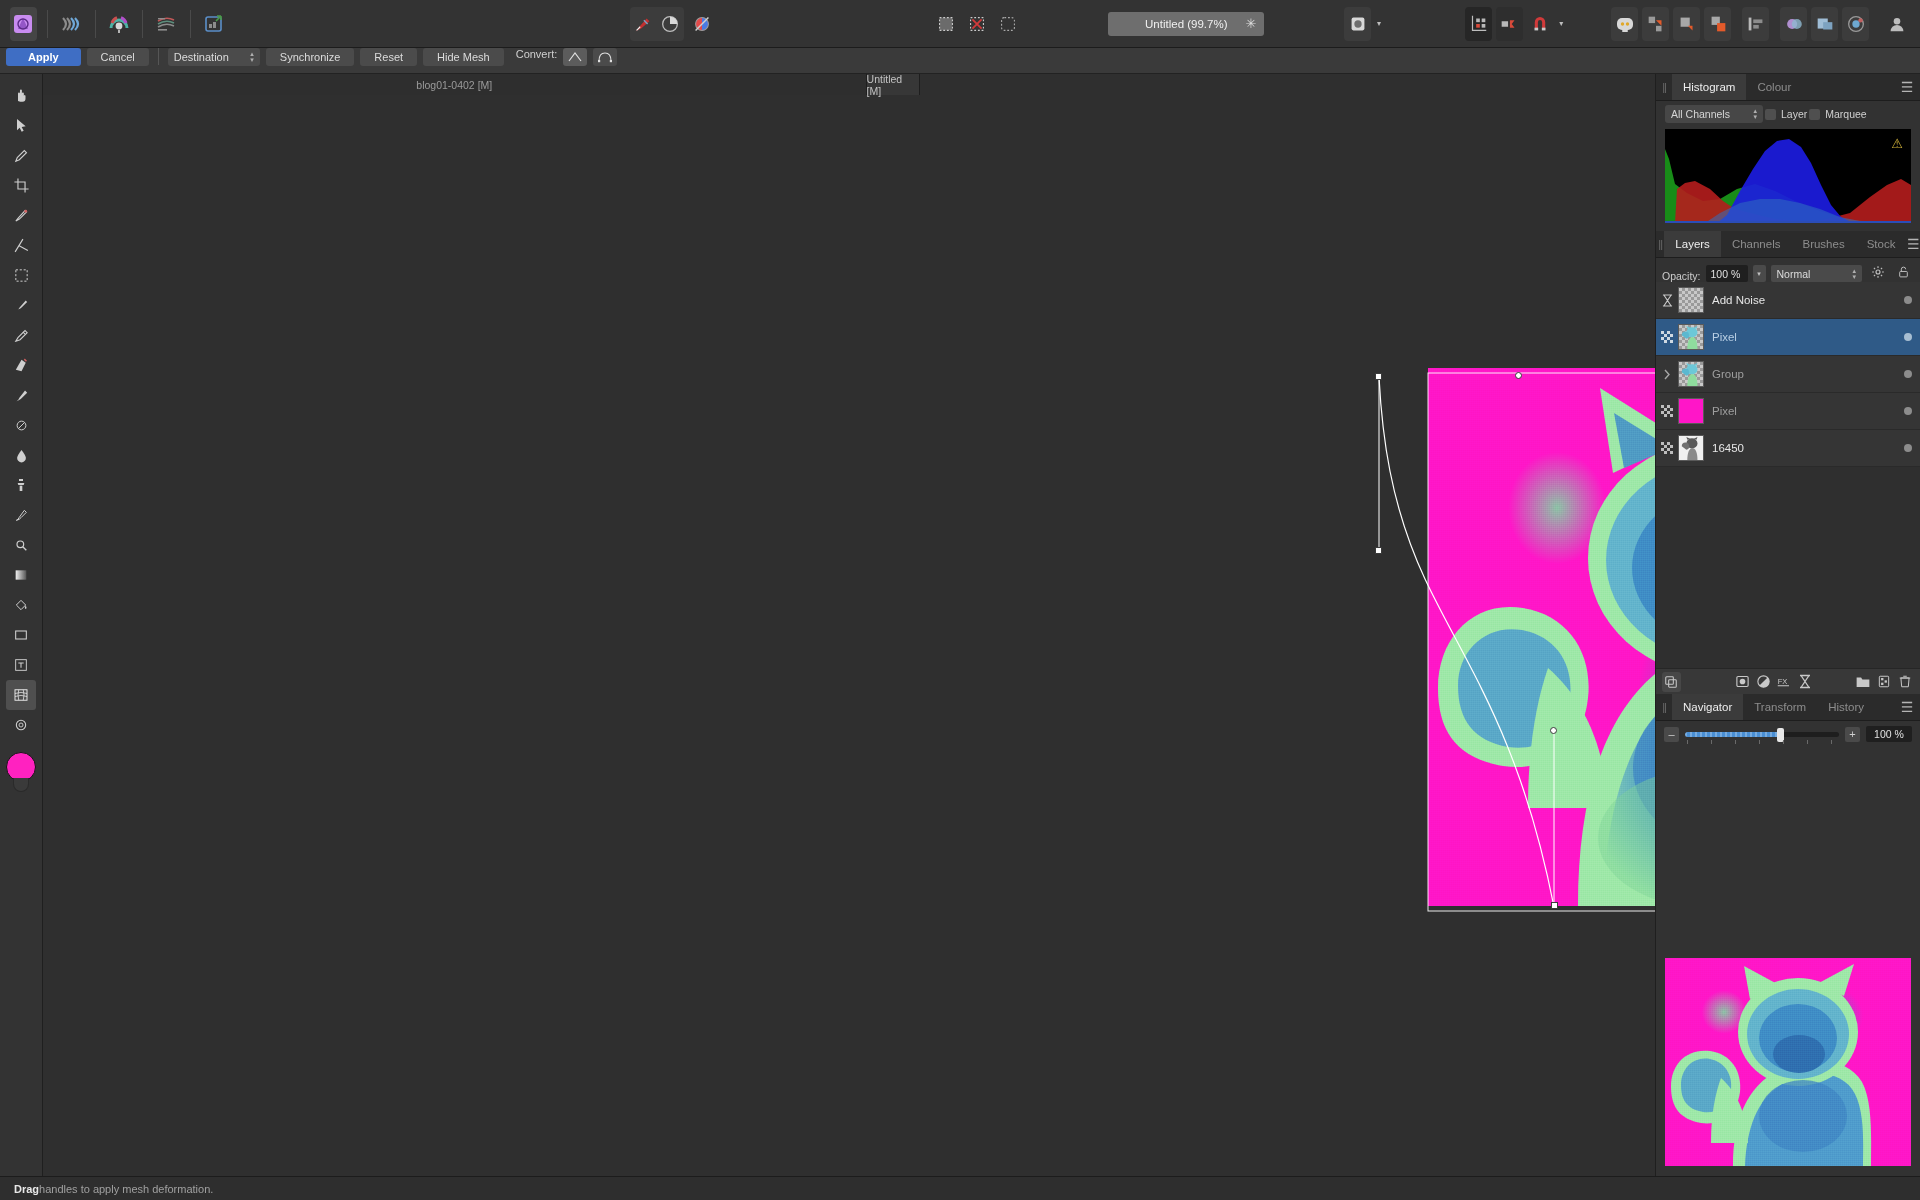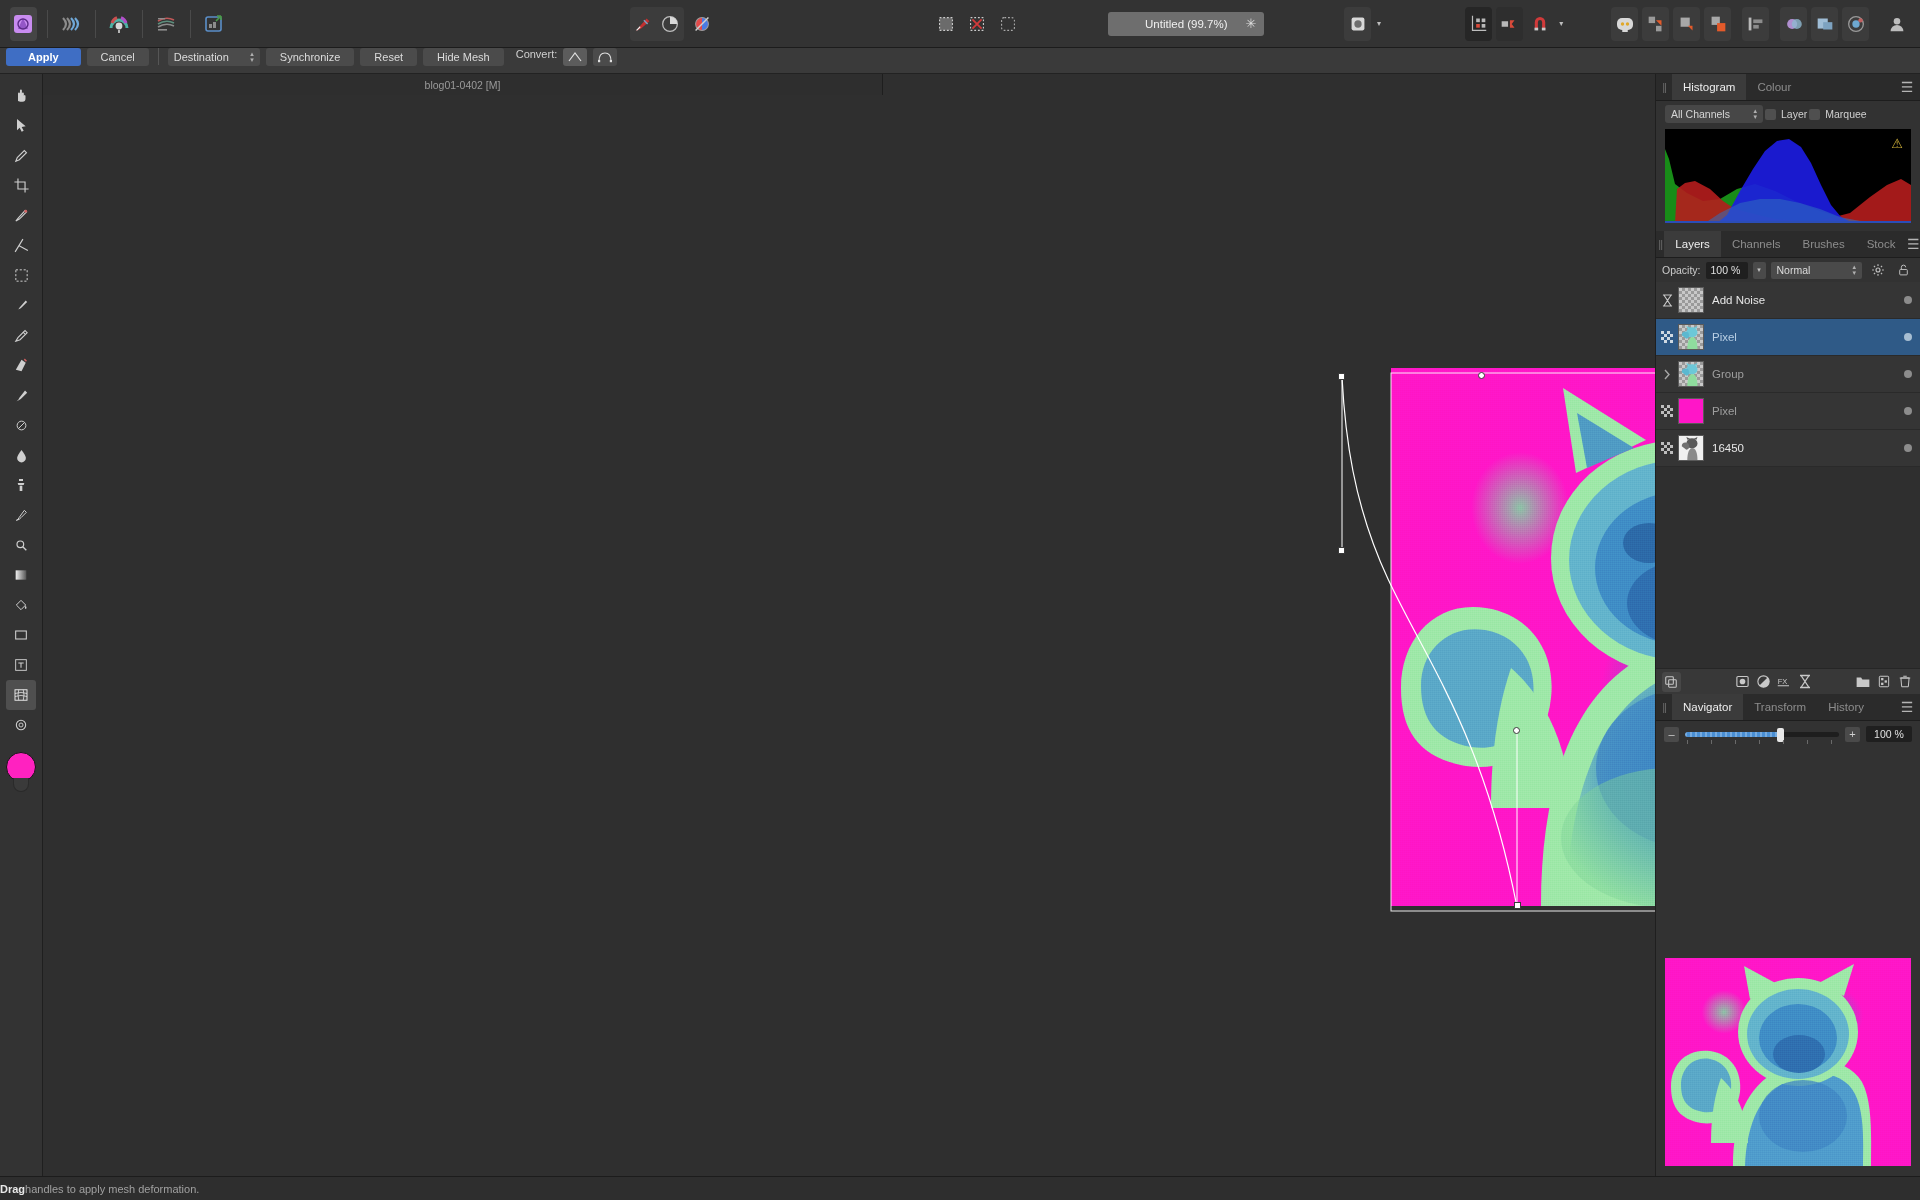--- a/index.html
+++ b/index.html
@@ -131,21 +131,21 @@
 
   .handle {
     position: absolute; width: 7px; height: 7px;
     background: #ffffff; border: 1px solid #3a3a3a;
   }
   .handle.round { border-radius: 50%; background:#ffffff; }
 
   
   .status {
     height: 24px; background: #2e2e2e; border-top: 1px solid #1c1c1c;
-    display: flex; align-items: center; 
+    display: flex; align-items: center; padding-left: 14px;
     font-size: 11px; color: #a0a0a0; flex: 0 0 24px;
   }
   .status b { color: #e8e8e8; }
 
   
   .right {
     width: 265px; flex: 0 0 265px; background: #323232;
     border-left: 1px solid #1f1f1f; display: flex; flex-direction: column;
   }
   .panel-tabs {
@@ -171,21 +171,21 @@
   .mini-select .arrows { position:absolute; right:6px; font-size:7px; line-height:6px; color:#b0b0b0; }
   .chk { display:flex; align-items:center; gap: 5px; font-size: 10.5px; color: #d0d0d0; }
   .chk .box { width: 11px; height: 11px; background: #4f4f4f; border-radius: 2px; }
 
   .histogram {
     height: 94px; margin: 2px 9px 8px 9px; background: #000; position: relative; overflow: hidden;
   }
   .warn { position: absolute; right: 8px; top: 7px; color: #d4b43a; font-size: 13px; }
 
   .opacity-row {
-    height: 24px; display: flex; align-items: center; padding: 0 6px; gap: 5px;
+    height: 24px; display: flex; align-items: flex-end; padding: 0 6px; gap: 5px;
     background: #323232;
   }
   .opacity-row .lbl { font-size: 10.5px; color: #cccccc; }
   .num-field {
     width: 42px; height: 17px; background: #1f1f1f; border-radius: 2px;
     font-size: 10.5px; color: #e0e0e0; display: flex; align-items: center; padding-left: 5px;
   }
   .stepper { width: 13px; height: 17px; background: #4a4a4a; border-radius: 2px; display:flex;align-items:center;justify-content:center;font-size:7px;color:#c0c0c0;}
   .blend-select {
     flex: 1 1 auto; height: 17px; background: #4a4a4a; border-radius: 2px;
@@ -602,20 +602,21 @@
 
       <div class="swatch-wrap">
         <div class="sw-a"></div>
         <div class="sw-b"></div>
       </div>
     </div>
 
     <div class="canvas-col">
       <div class="tabs">
         <div class="tab t1">blog01-0402 [M]</div>
+        <div class="tab t2">Untitled [M]</div>
       </div>
 
       <div class="canvas">
         <div class="artwork">
           <svg class="cat" viewBox="0 0 538 538" preserveAspectRatio="none">
             <defs>
               <radialGradient id="bodyg" cx="50%" cy="45%" r="60%">
                 <stop offset="0%" stop-color="#2f7fc4"></stop>
                 <stop offset="55%" stop-color="#54a2c4"></stop>
                 <stop offset="100%" stop-color="#9ee8a8"></stop>

